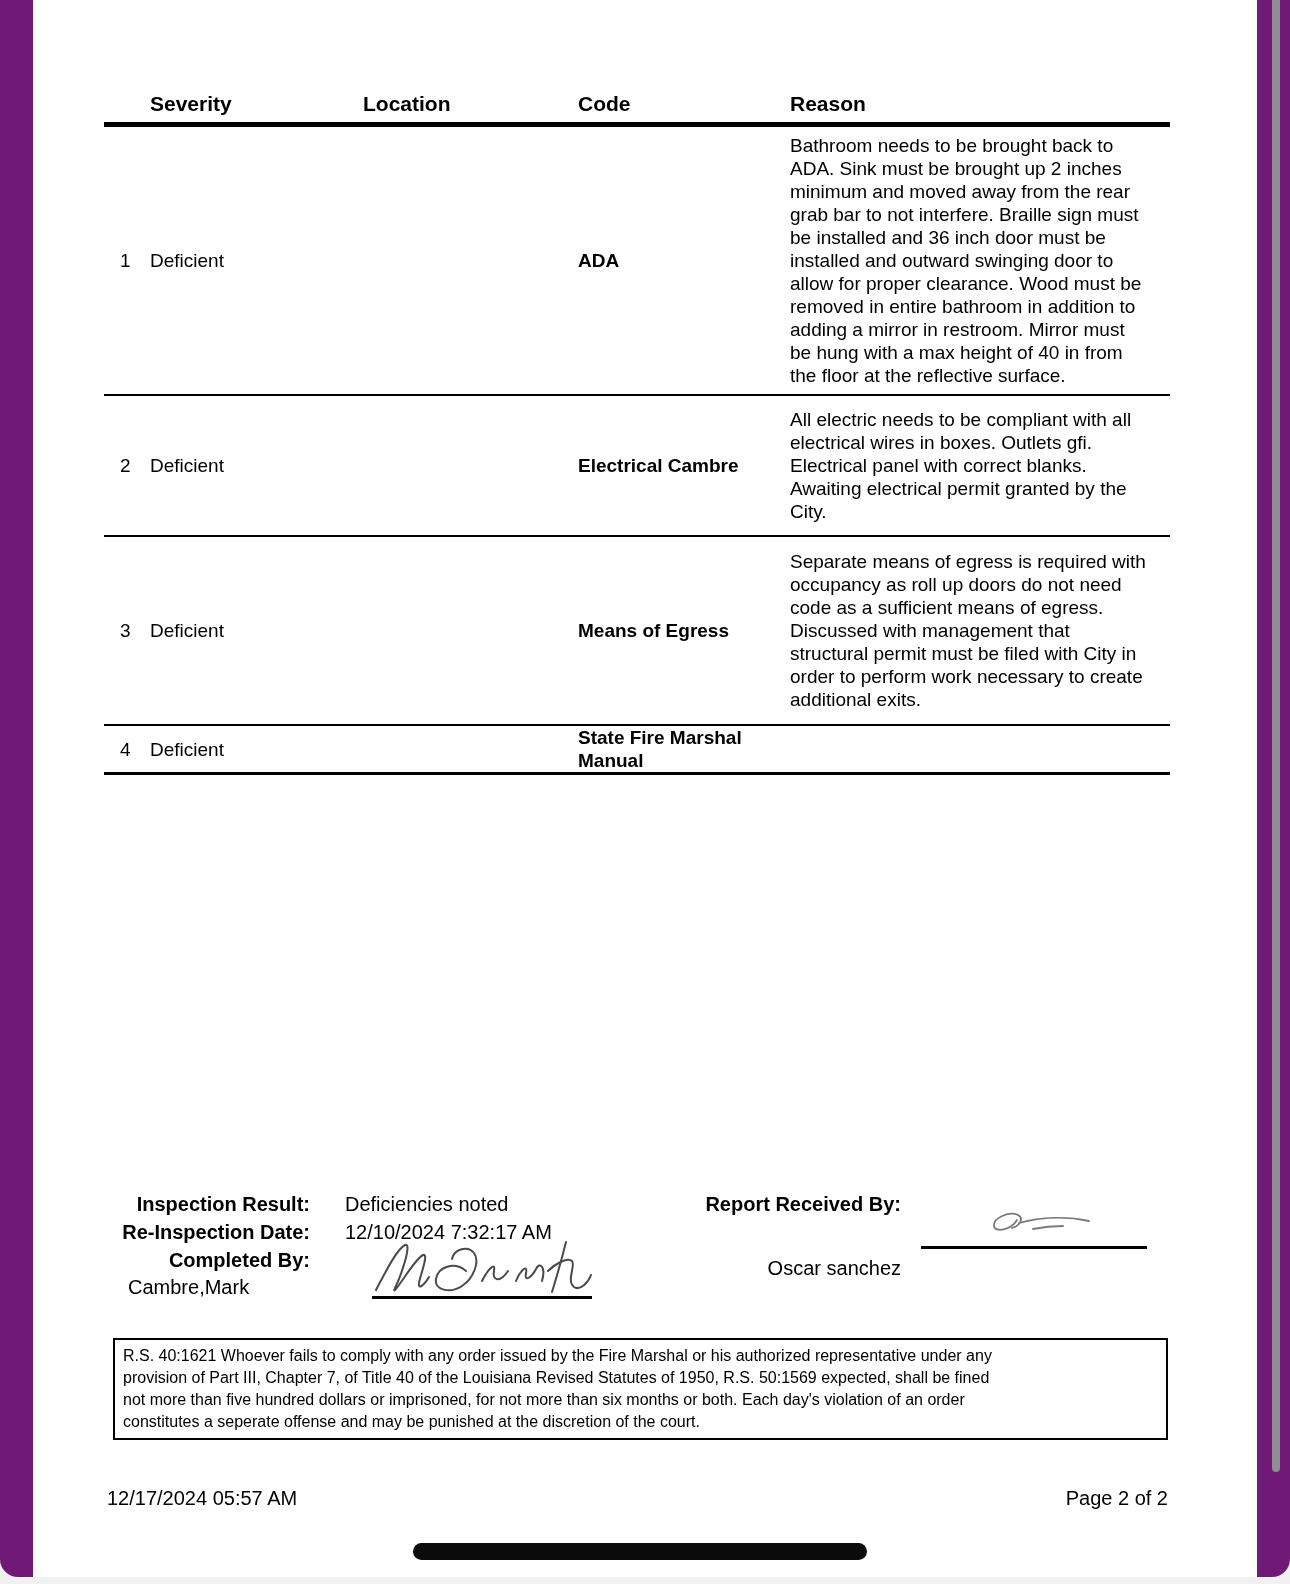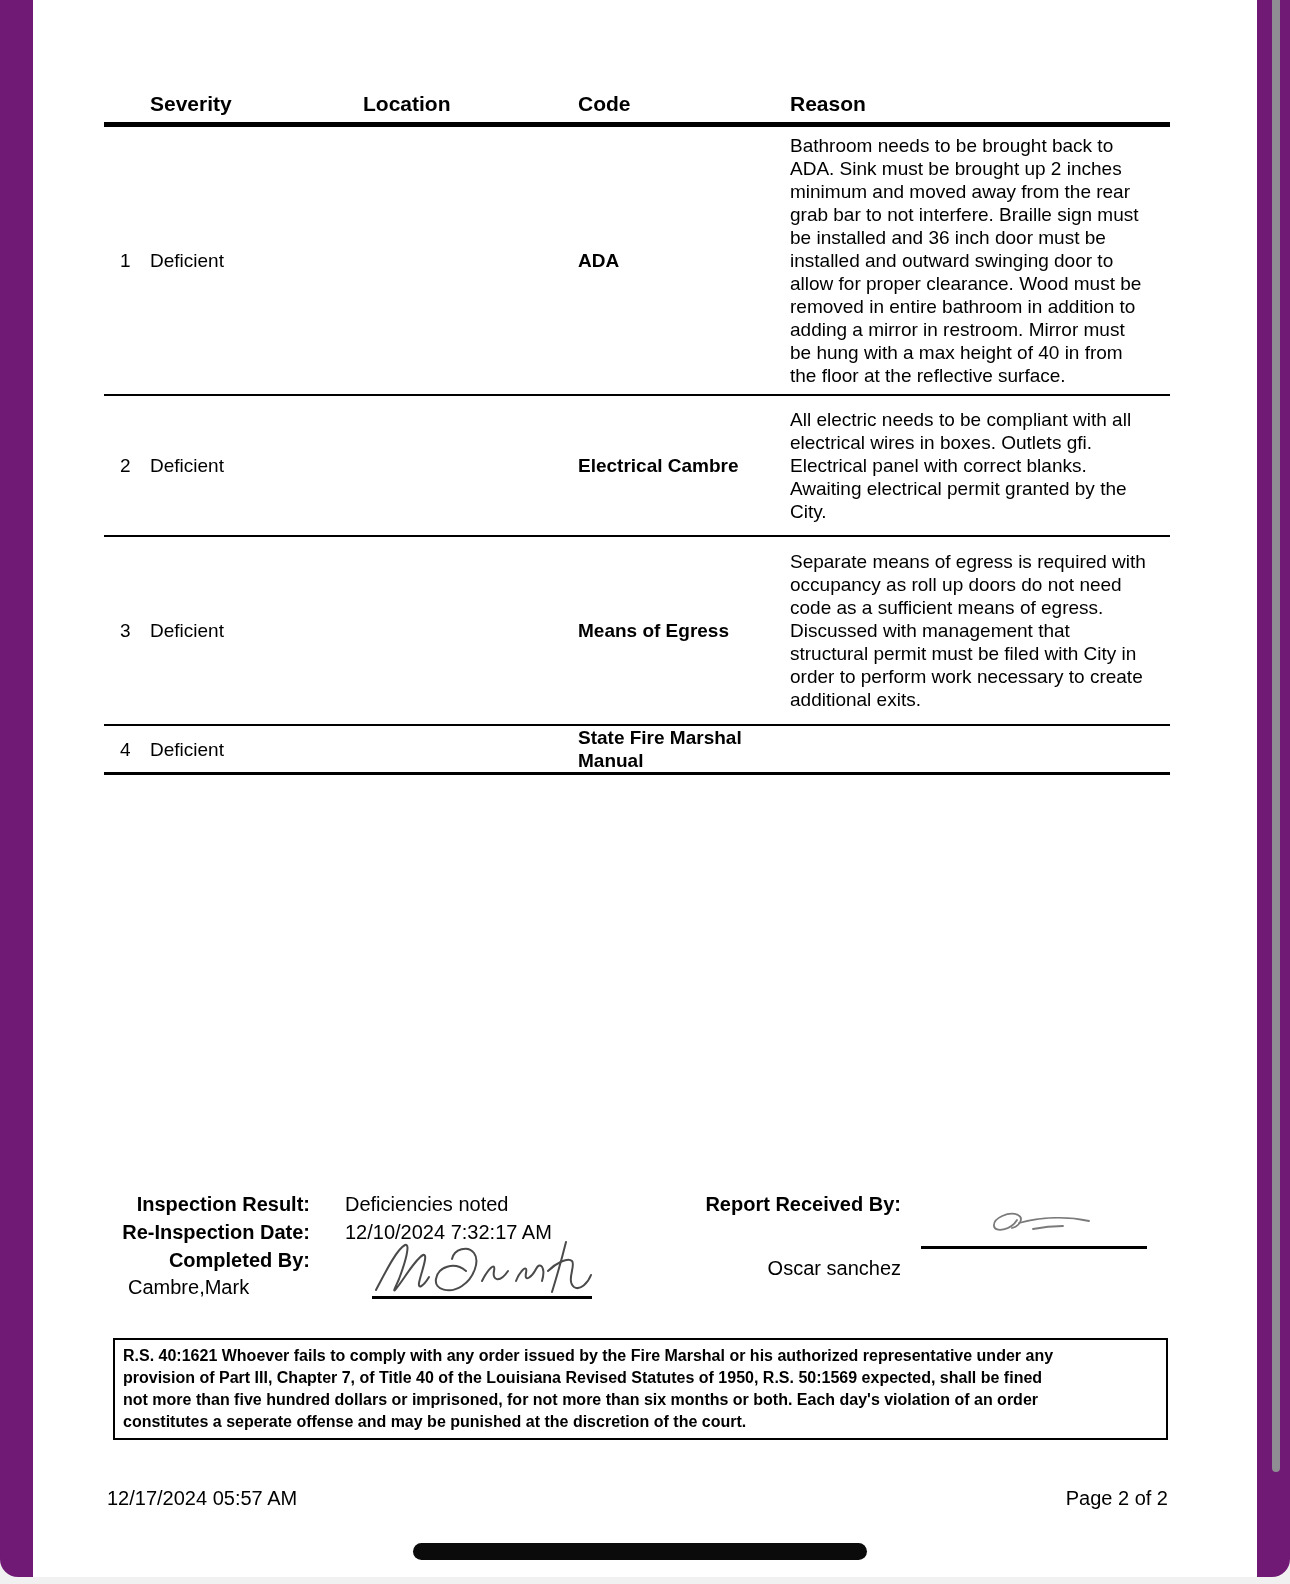--- a/index.html
+++ b/index.html
@@ -36,21 +36,21 @@
   
   .abs { position:absolute; }
   .slabel { width:237px; left:40px; text-align:right; font-weight:bold; font-size:20px; line-height:24px; }
   .sval { left:312px; font-size:20px; line-height:24px; }
   .rlabel { left:600px; width:268px; text-align:right; font-weight:bold; font-size:20px; line-height:24px; }
   .rval { left:600px; width:268px; text-align:right; font-size:20px; line-height:24px; }
   .sigline { background:#000; height:3px; }
 
   
   .legal { left:80px; top:1338px; width:1055px; border:2px solid #000; padding:5px 8px;
-           font-size:16px; font-weight:bold; line-height:22px; white-space:pre; }
+           font-size:16px; font-weight:normal; line-height:22px; white-space:pre; }
   .footer { left:74px; top:1487px; width:1061px; display:flex; justify-content:space-between;
             font-size:20px; }
 </style>
 </head>
 <body>
 
 <div class="screen">
   <div class="canvas">
     <div class="page">
 

